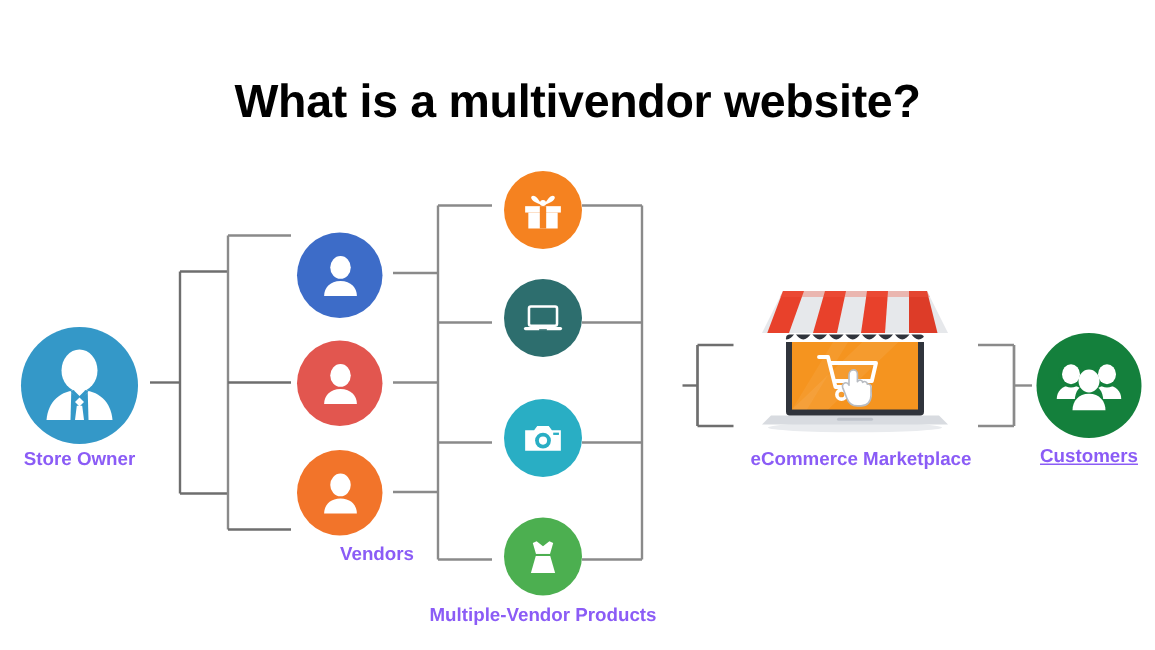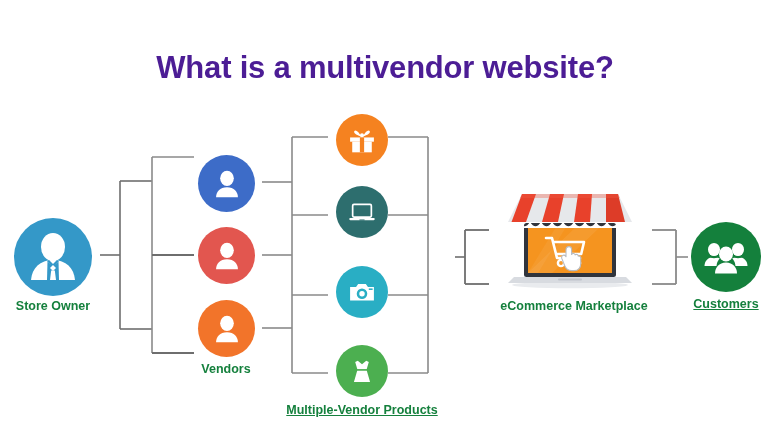--- a/index.html
+++ b/index.html
@@ -10,37 +10,37 @@
     overflow:hidden;
     position:relative;
   }
   #stage{position:relative;width:770px;height:433px;}
 
   
   .title{
     position:absolute;left:0;top:50px;width:770px;
     text-align:center;
     font-size:31px;font-weight:bold;
-    color:#4c1d95;
+    color:#000000;
     letter-spacing:-0.2px;
     white-space:nowrap;
   }
 
   
   .node{position:absolute;}
   .circle{
     border-radius:50%;
     display:flex;align-items:center;justify-content:center;
     position:absolute;
   }
   .caption{
     position:absolute;
     text-align:center;
     font-size:12.5px;font-weight:bold;
-    color:#15803d;
+    color:#8b5cf6;
     white-space:nowrap;
   }
 
   svg{display:block;overflow:visible;}
 </style>
 </head>
 <body>
 
 <div id="stage">
 
@@ -148,21 +148,21 @@
       </svg>
     </div>
 
     <div class="circle" style="left:198px;top:300px;width:57px;height:57px;background:#f2742a;">
       <svg width="38" height="38" viewBox="0 0 40 40">
         <ellipse cx="20" cy="14" rx="7.2" ry="8" fill="#ffffff"></ellipse>
         <path d="M20 23.5 C12.5 23.5 8.5 28.5 8.5 34 L31.5 34 C31.5 28.5 27.5 23.5 20 23.5 Z" fill="#ffffff"></path>
       </svg>
     </div>
 
-    <div class="caption" style="left:176px;top:362px;width:100px;">Vendors</div>
+    <div class="caption" style="left:176px;top:362px;width:100px;text-align:right;">Vendors</div>
   </div>
 
   <div class="node">
 
     <div class="circle" style="left:336px;top:114px;width:52px;height:52px;background:#f58220;">
       <svg width="34" height="34" viewBox="0 0 40 40">
         <rect x="6" y="17" width="28" height="5" fill="#ffffff"></rect>
         <rect x="8.5" y="22" width="23" height="12.5" fill="#ffffff"></rect>
         <rect x="17.5" y="17" width="5" height="17.5" fill="#f58220"></rect>
         <path d="M19 16 C16 10 12.5 7.5 11 9.5 C9.6 11.5 13.5 14.5 19 16 Z" fill="#ffffff"></path>
@@ -189,21 +189,21 @@
     </div>
 
     <div class="circle" style="left:336px;top:345px;width:52px;height:52px;background:#4caf50;">
       <svg width="34" height="34" viewBox="0 0 40 40">
         <path d="M15 8 L20 12 L25 8 L28 9.5 L25.5 18 L14.5 18 L12 9.5 Z" fill="#ffffff"></path>
         <path d="M14.5 19 L25.5 19 L29.5 33 L10.5 33 Z" fill="#ffffff"></path>
         <rect x="13.6" y="18" width="12.8" height="1.6" fill="#4caf50"></rect>
       </svg>
     </div>
 
-    <div class="caption" style="left:272px;top:403px;width:180px;text-decoration:underline;">Multiple-Vendor Products</div>
+    <div class="caption" style="left:272px;top:403px;width:180px;">Multiple-Vendor Products</div>
   </div>
 
   <div class="node">
     <svg style="position:absolute;left:496px;top:192px;width:148px;height:100px;" viewBox="0 0 148 100">
 
       <ellipse cx="74" cy="93" rx="58" ry="3.2" fill="#e9ebee"></ellipse>
 
       <path d="M18 85 H130 L136 91 H12 Z" fill="#d8dbe0"></path>
       <rect x="62" y="86.5" width="24" height="2" rx="1" fill="#bfc4cb"></rect>
 

